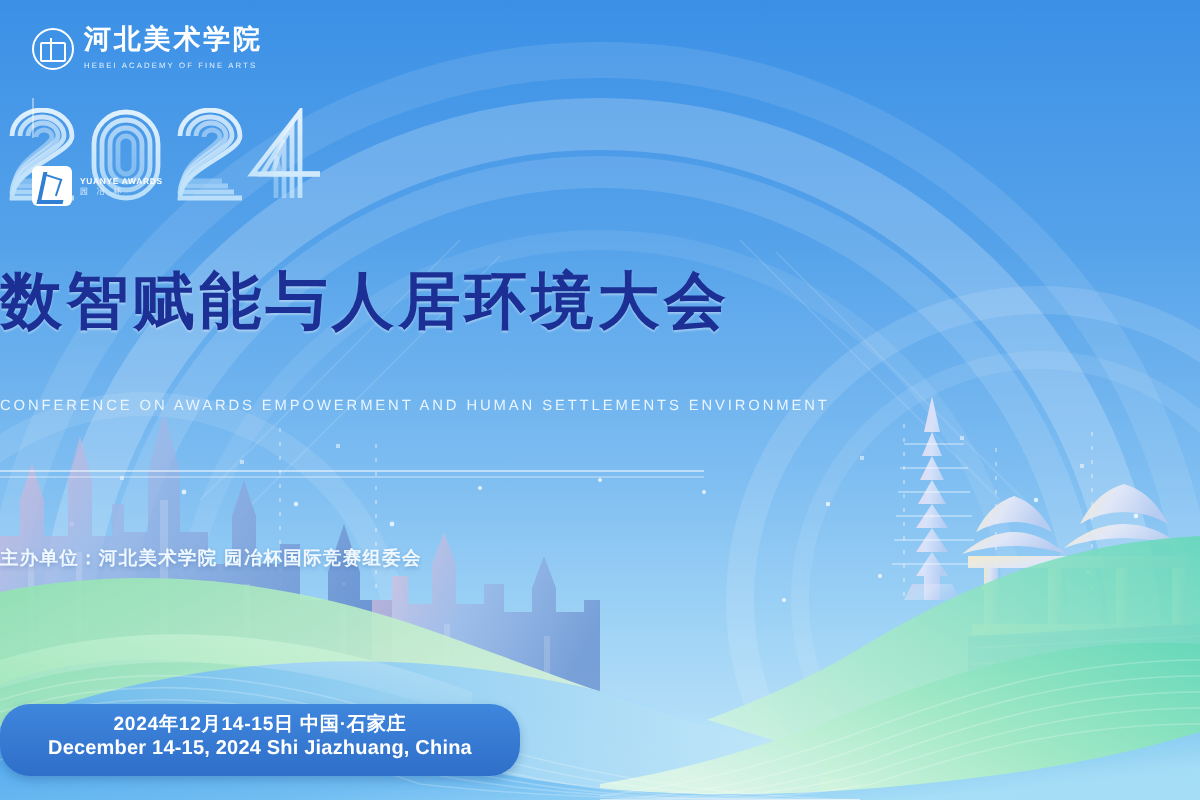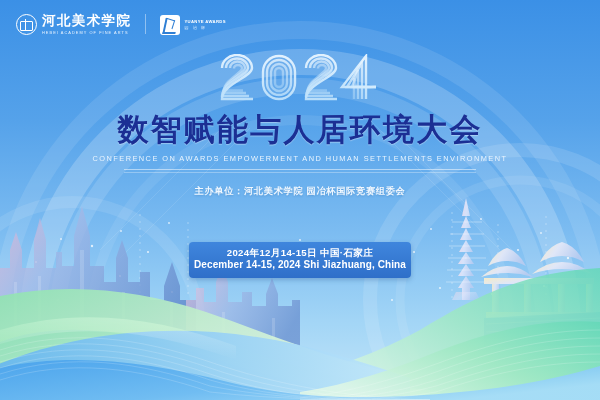--- a/index.html
+++ b/index.html
@@ -25,20 +25,21 @@
   .bg-svg { display: block; width: 600px; height: 400px; }
 
   
   .header {
     position: absolute;
     top: 14px;
     left: 16px;
     display: flex;
     gap: 14px;
     z-index: 8;
+    flex-direction: column;
   }
   .logo-hafa { display: flex; align-items: center; gap: 5px; }
   .logo-seal {
     width: 19px; height: 19px;
     border: 1.4px solid #ffffff;
     border-radius: 50%;
     position: relative;
     flex: 0 0 auto;
   }
   .logo-seal::before {
@@ -104,22 +105,23 @@
   .yy-en { color: #ffffff; font-size: 4.2px; font-weight: 700; letter-spacing: .35px; white-space: nowrap; }
   .yy-cn { color: #dceeff; font-size: 4px; letter-spacing: 1.6px; white-space: nowrap; }
 
   
   .content {
     position: absolute;
     inset: 0;
     z-index: 6;
     display: flex;
     flex-direction: column;
-    align-items: center;
+    align-items: flex-start;
     pointer-events: none;
+    gap: 22px;
   }
   .year-wrap {
     margin-top: 53px;
     height: 56px;
     display: flex;
     align-items: center;
     justify-content: center;
   }
   .year-svg { display: block; }
 
@@ -158,22 +160,22 @@
     font-size: 9.2px;
     letter-spacing: .7px;
     font-weight: 700;
     white-space: nowrap;
     text-shadow: 0 1px 2px rgba(30,90,160,.3);
   }
 
   .date-badge {
     margin-top: 44px;
     background: linear-gradient(180deg, #3f86dd 0%, #2f6fc9 100%);
-    border-radius: 4px;
-    padding: 5px 5px 6px;
+    border-radius: 15px;
+    padding: 5px 24px 6px;
     text-align: center;
     line-height: 1.28;
     box-shadow: 0 2px 5px rgba(25,70,130,.28);
     pointer-events: auto;
   }
   .date-cn {
     color: #ffffff;
     font-size: 9.6px;
     font-weight: 700;
     letter-spacing: .35px;

